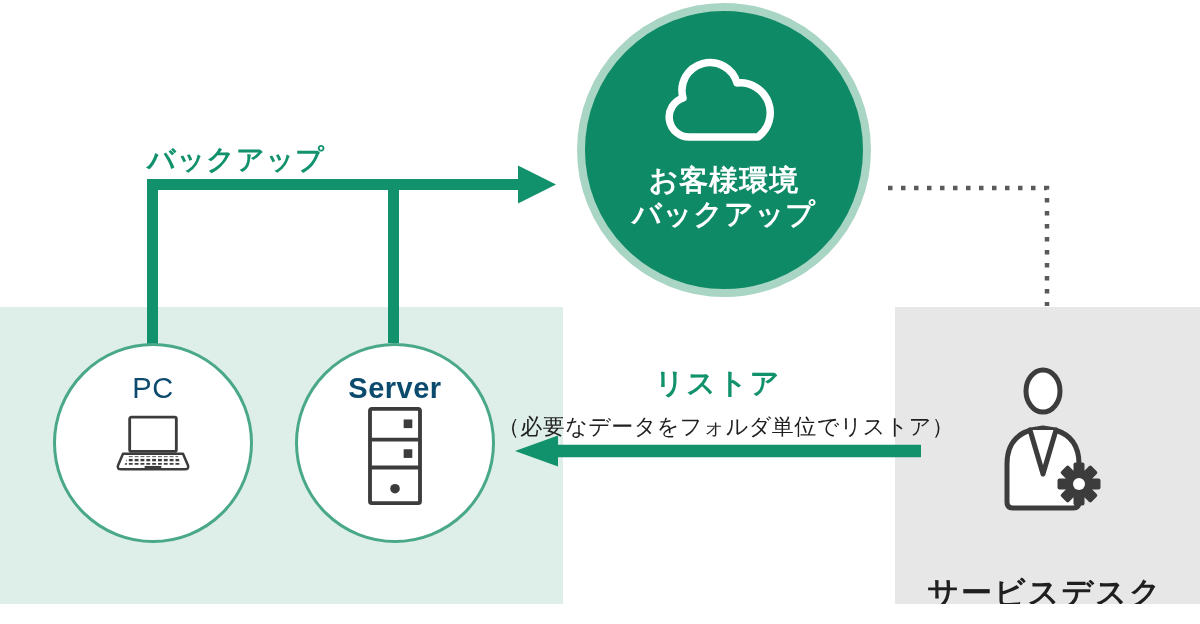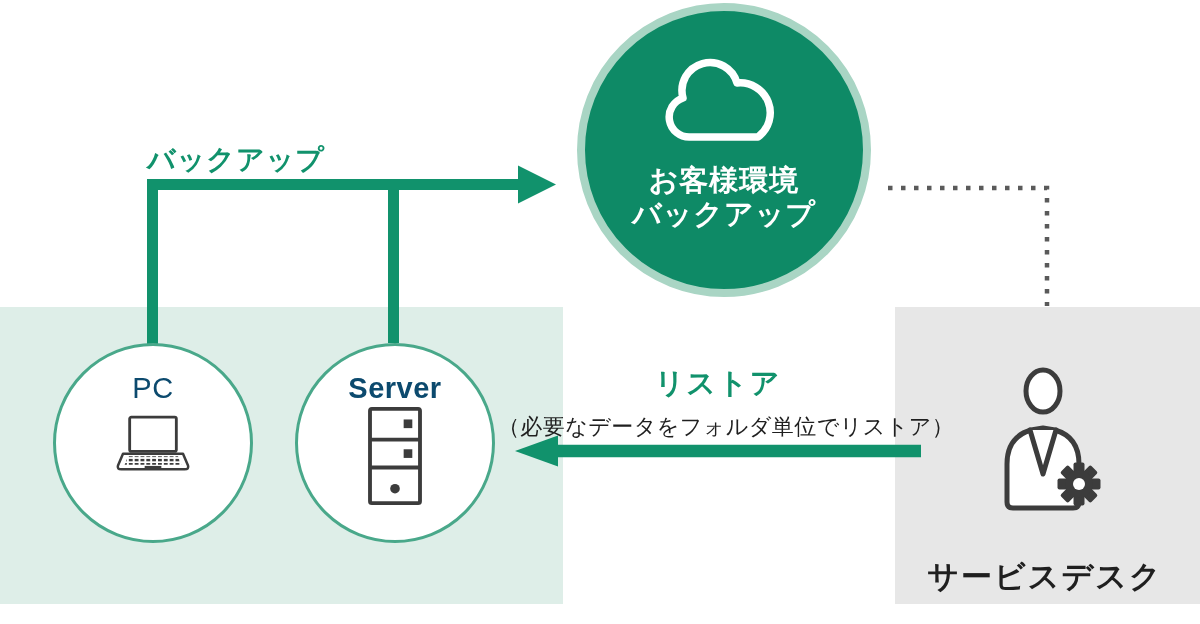--- a/index.html
+++ b/index.html
@@ -41,21 +41,21 @@
   }
   .restore-note{
     position:absolute;left:486px;top:412px;width:480px;text-align:center;z-index:4;
     color:var(--dark-text,#1F1F1F);font-size:22px;letter-spacing:0.5px;
   }
   .zone-label{
     position:absolute;top:556px;width:300px;text-align:center;z-index:4;
     color:var(--dark-text,#1F1F1F);font-size:31px;font-weight:700;letter-spacing:2px;
   }
   .customer-label{left:132px;}
-  .service-label{left:895px;}
+  .service-label{left:895px;margin-top:16px;}
   .person-wrap{position:absolute;left:993px;top:366px;z-index:3;}
   .istroke{stroke:var(--icon-stroke,#3C3C3C);}
   .ifill{fill:var(--icon-stroke,#3C3C3C);}
 </style>
 </head>
 <body>
 
 <div class="stage">
 
   <div class="zone zone-customer"></div>

